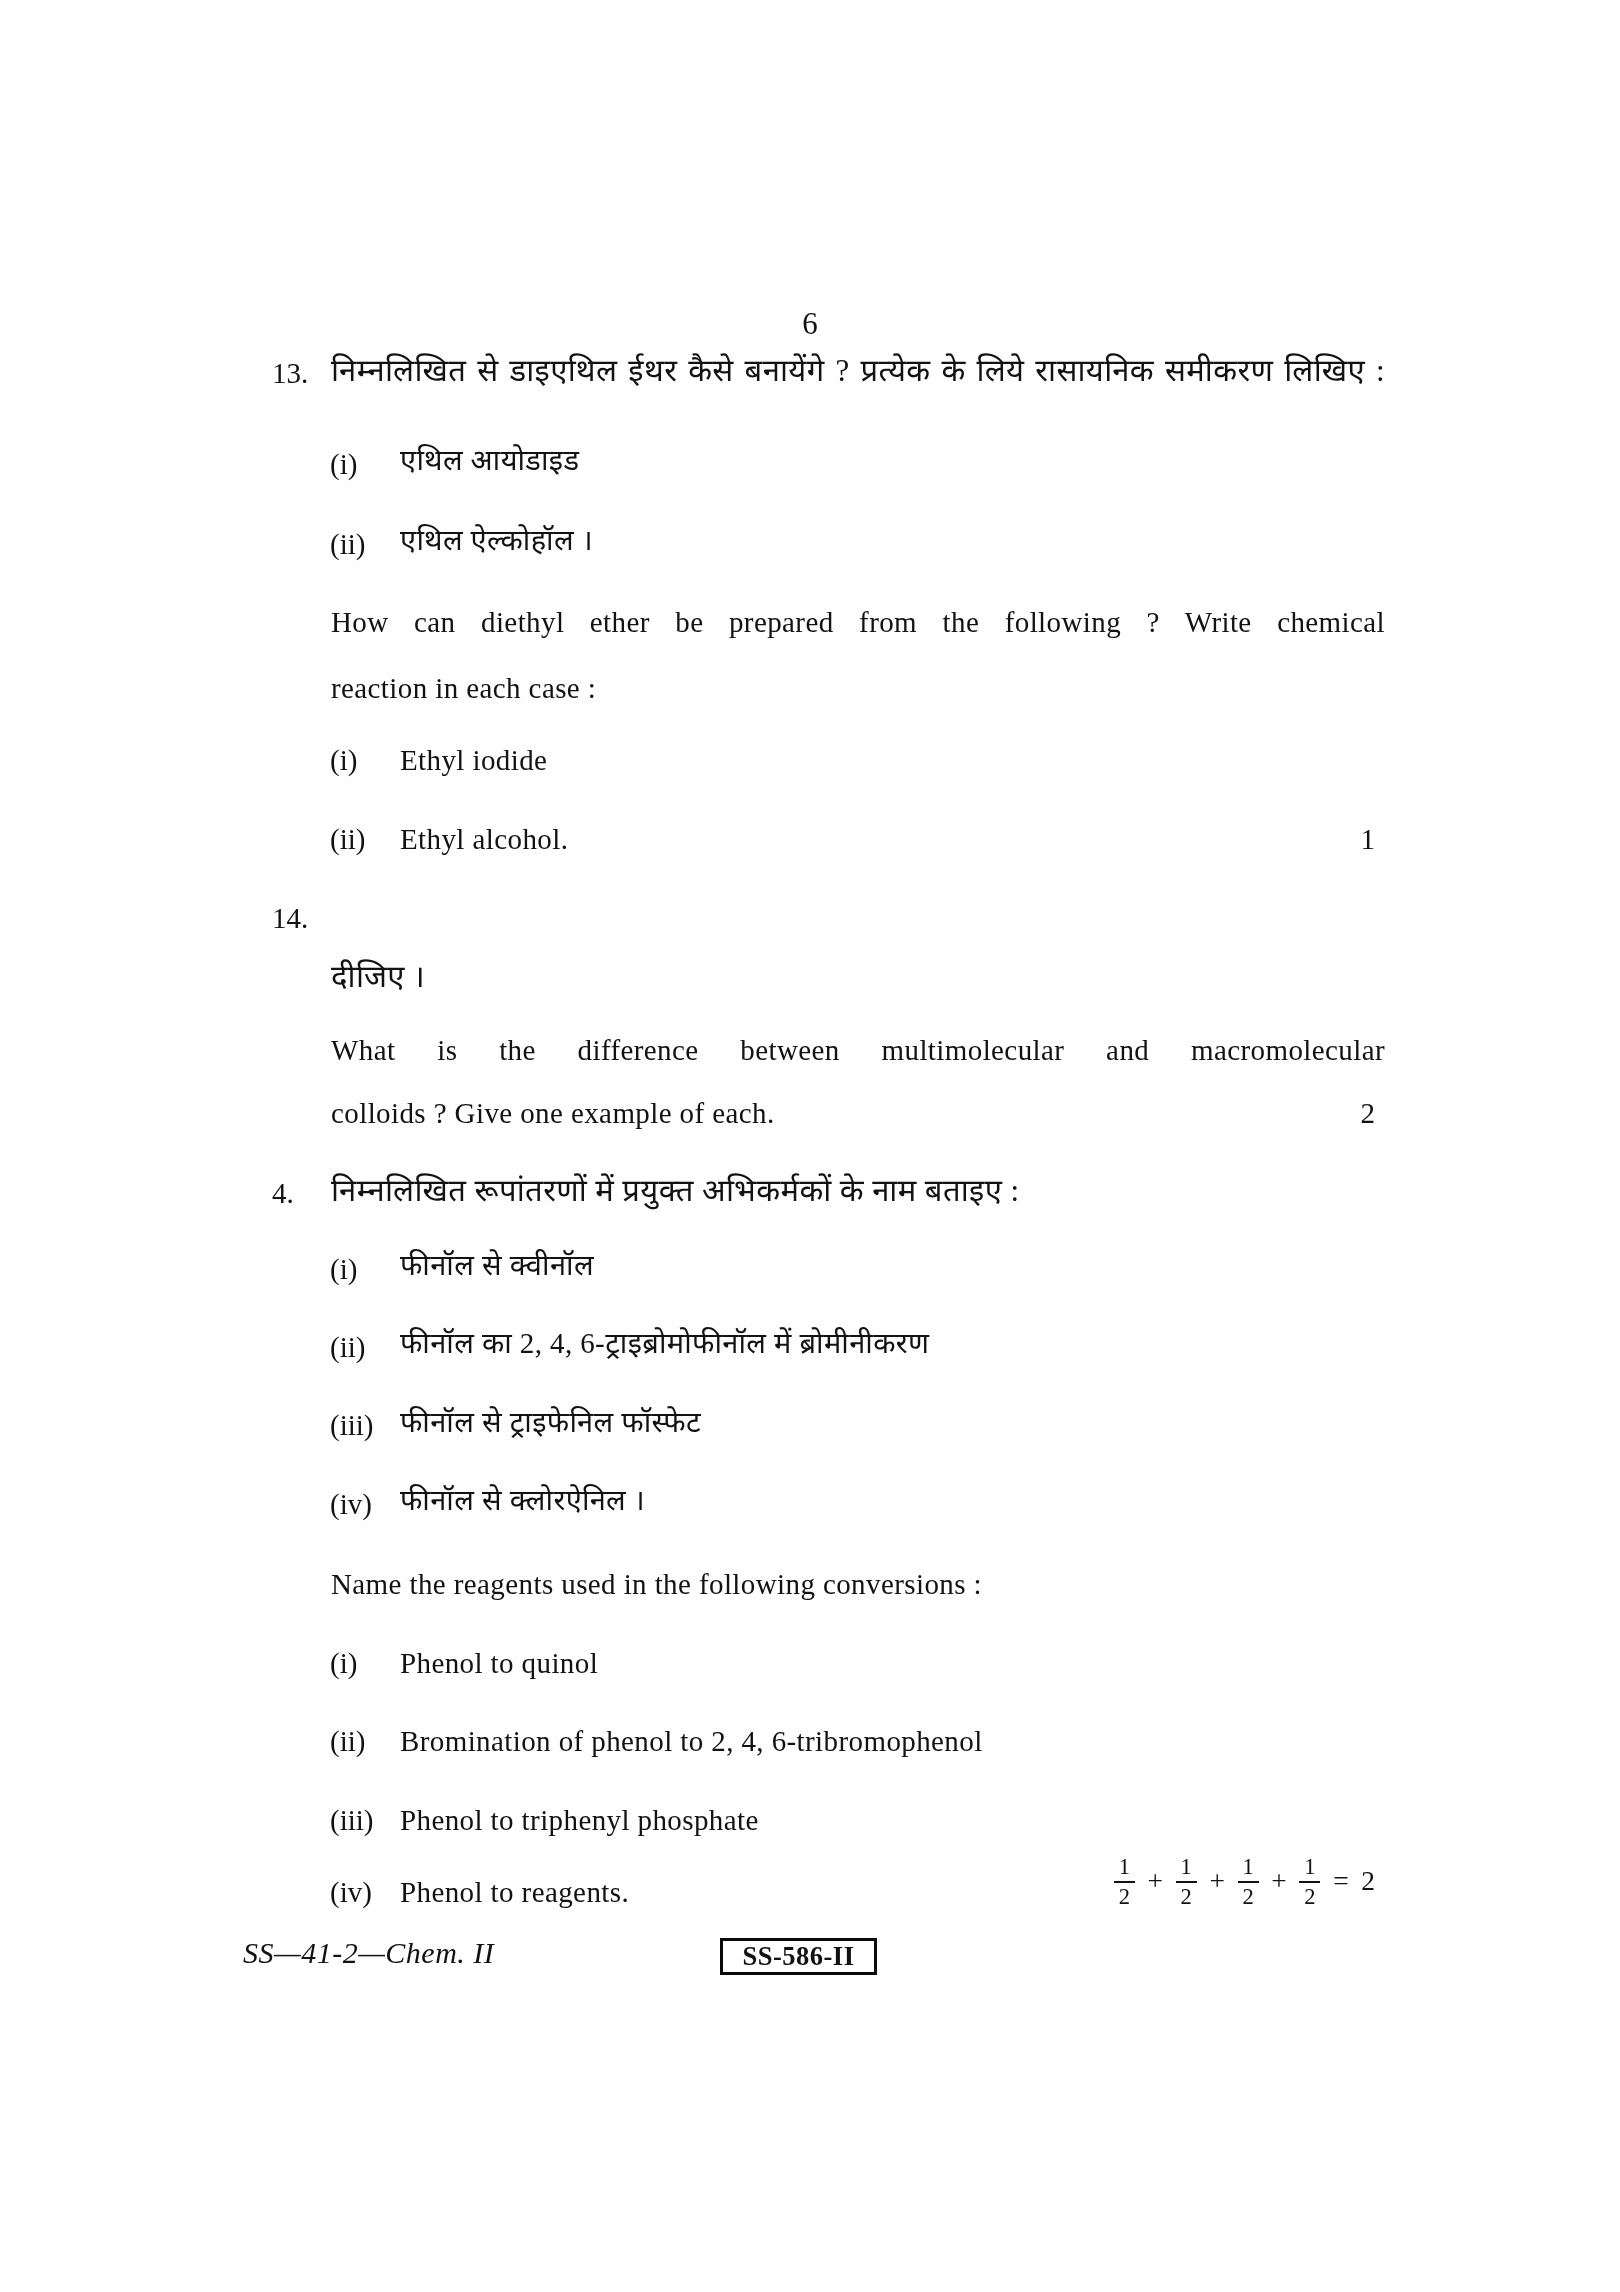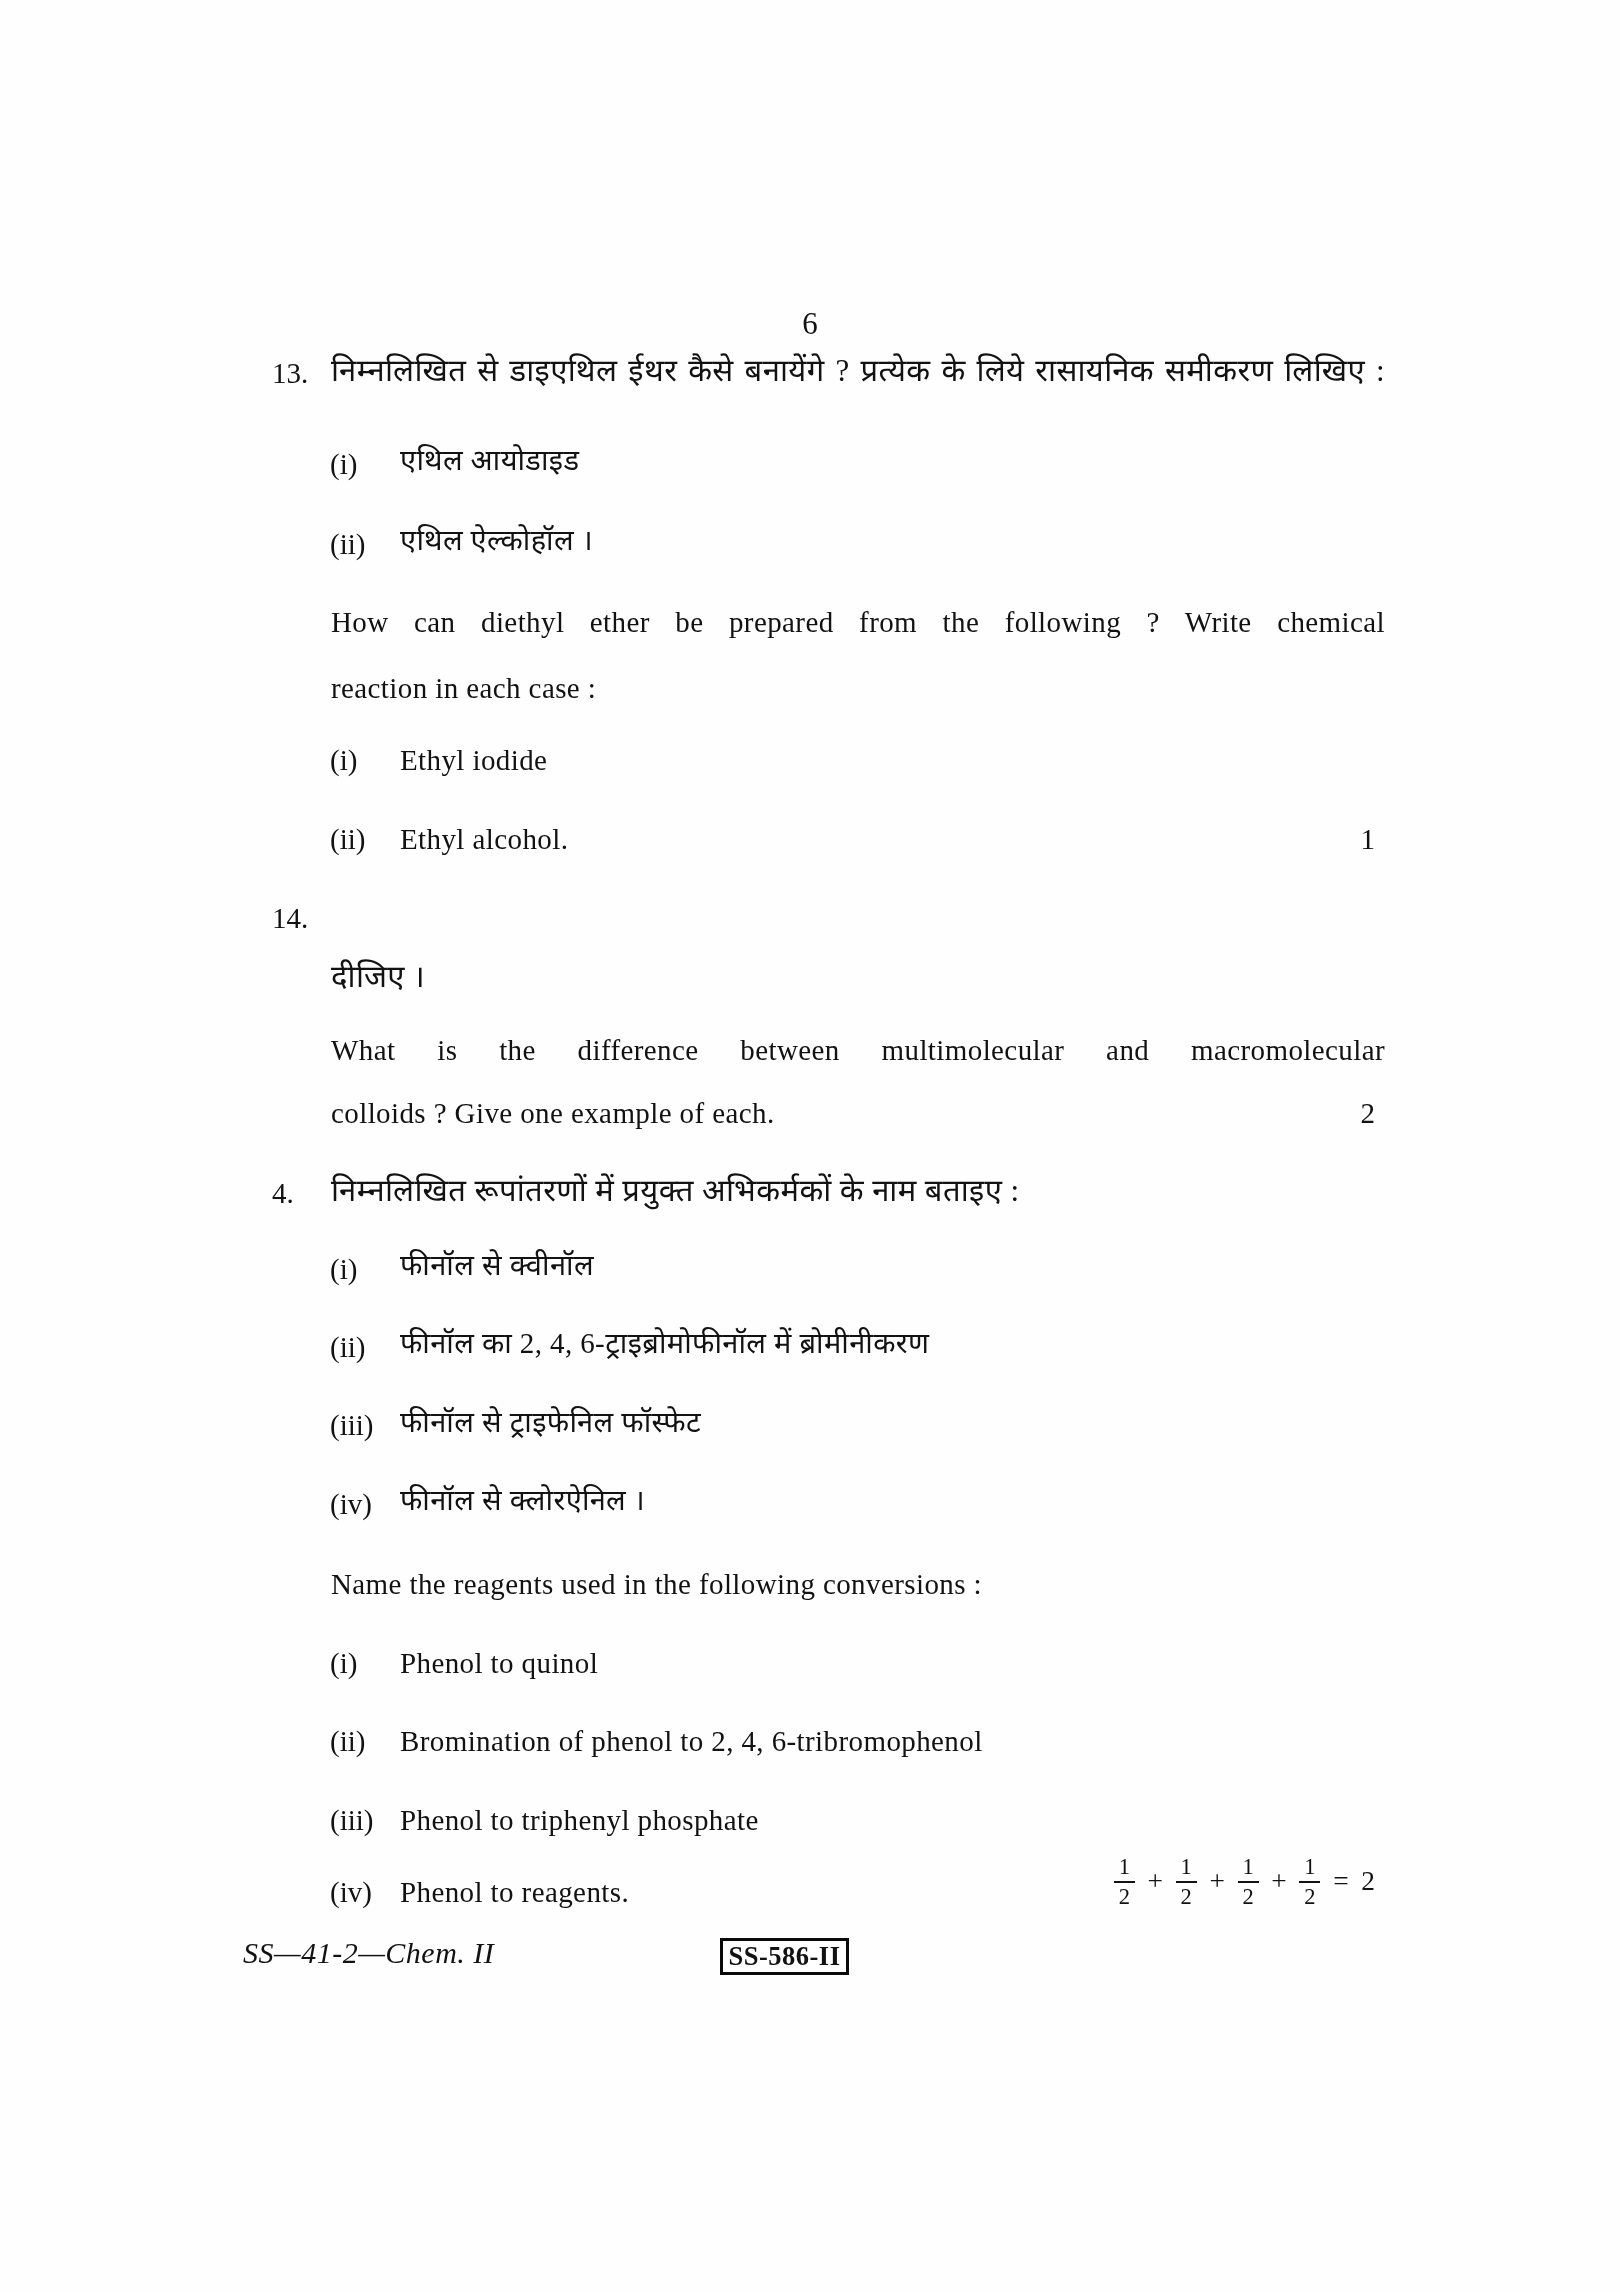--- a/index.html
+++ b/index.html
@@ -65,21 +65,21 @@
   }
   .frac .den { display: block; padding-top: 2px; }
   .op { font-size: 27.4px; }
   .footer-left {
     left: 243px; top: 1936px;
     font-size: 30px; font-style: italic;
     letter-spacing: 0.5px;
   }
   .footer-box {
     left: 720px; top: 1938px;
-    width: 129px; height: 37px;
+    width: 157px; height: 37px;
     border: 3.9px solid #0a0a0a;
     box-sizing: border-box;
     display: flex; align-items: center; justify-content: center;
     background: #fff;
   }
   .footer-box span {
     font-size: 26.5px; font-weight: bold;
     letter-spacing: 0.5px;
   }
 </style>

